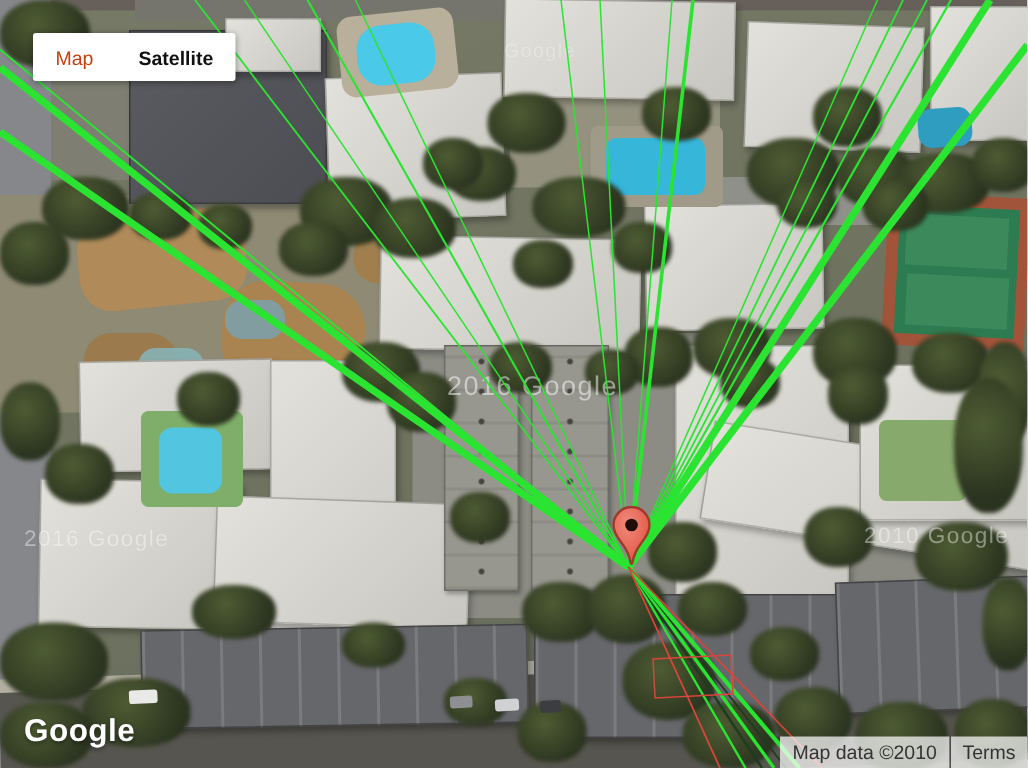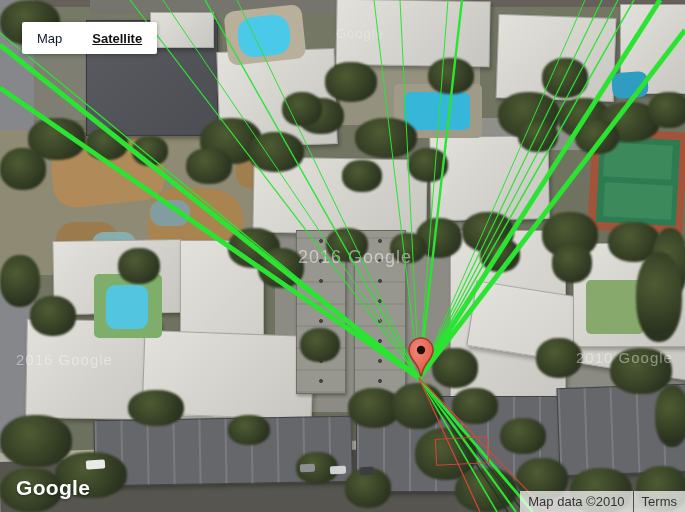--- a/index.html
+++ b/index.html
@@ -28,22 +28,22 @@
   #lines-overlay{position:absolute;left:0;top:0;pointer-events:none;}
   
   .wm{position:absolute;color:#fff;letter-spacing:1px;white-space:nowrap;
       text-shadow:0 0 1px rgba(0,0,0,.15);}
   
   #marker{position:absolute;width:26px;height:40px;}
   
   #maptype{position:absolute;left:22px;top:22px;height:32px;display:flex;align-items:stretch;
            background:#fff;border-radius:2px;box-shadow:0 1px 4px rgba(0,0,0,.35);overflow:hidden;}
   #maptype .btn{display:flex;align-items:center;padding:0 15px;font-size:13px;cursor:pointer;}
-  #maptype .btn.map{color:#0f172a;}
-  #maptype .btn.sat{color:#111;font-weight:bold;text-decoration:underline;}
+  #maptype .btn.map{color:#c2410c;}
+  #maptype .btn.sat{color:#111;font-weight:bold;}
   
   #glogo{position:absolute;left:16px;bottom:12px;color:#fff;font-size:21px;font-weight:bold;
          letter-spacing:.3px;text-shadow:0 1px 3px rgba(0,0,0,.4);cursor:pointer;}
   
   #attrib{position:absolute;right:0;bottom:0;height:21px;display:flex;align-items:stretch;
           font-size:13px;color:#333;}
   #attrib .cell{background:rgba(255,255,255,.72);display:flex;align-items:center;padding:0 8px;}
   #attrib .sep{width:1px;background:rgba(70,70,70,.55);}
   #attrib .terms{cursor:pointer;}
 </style>

